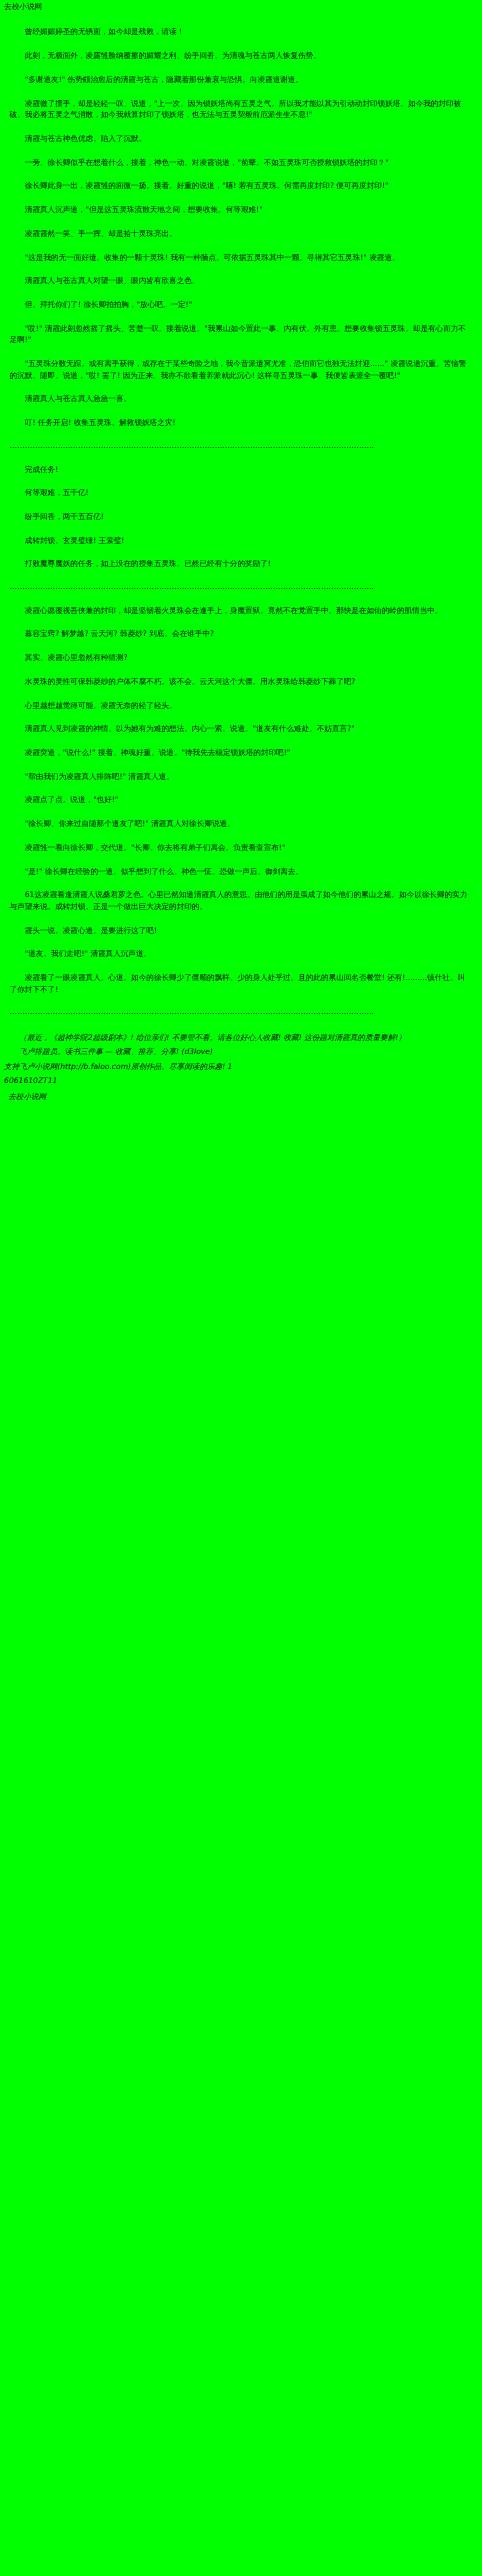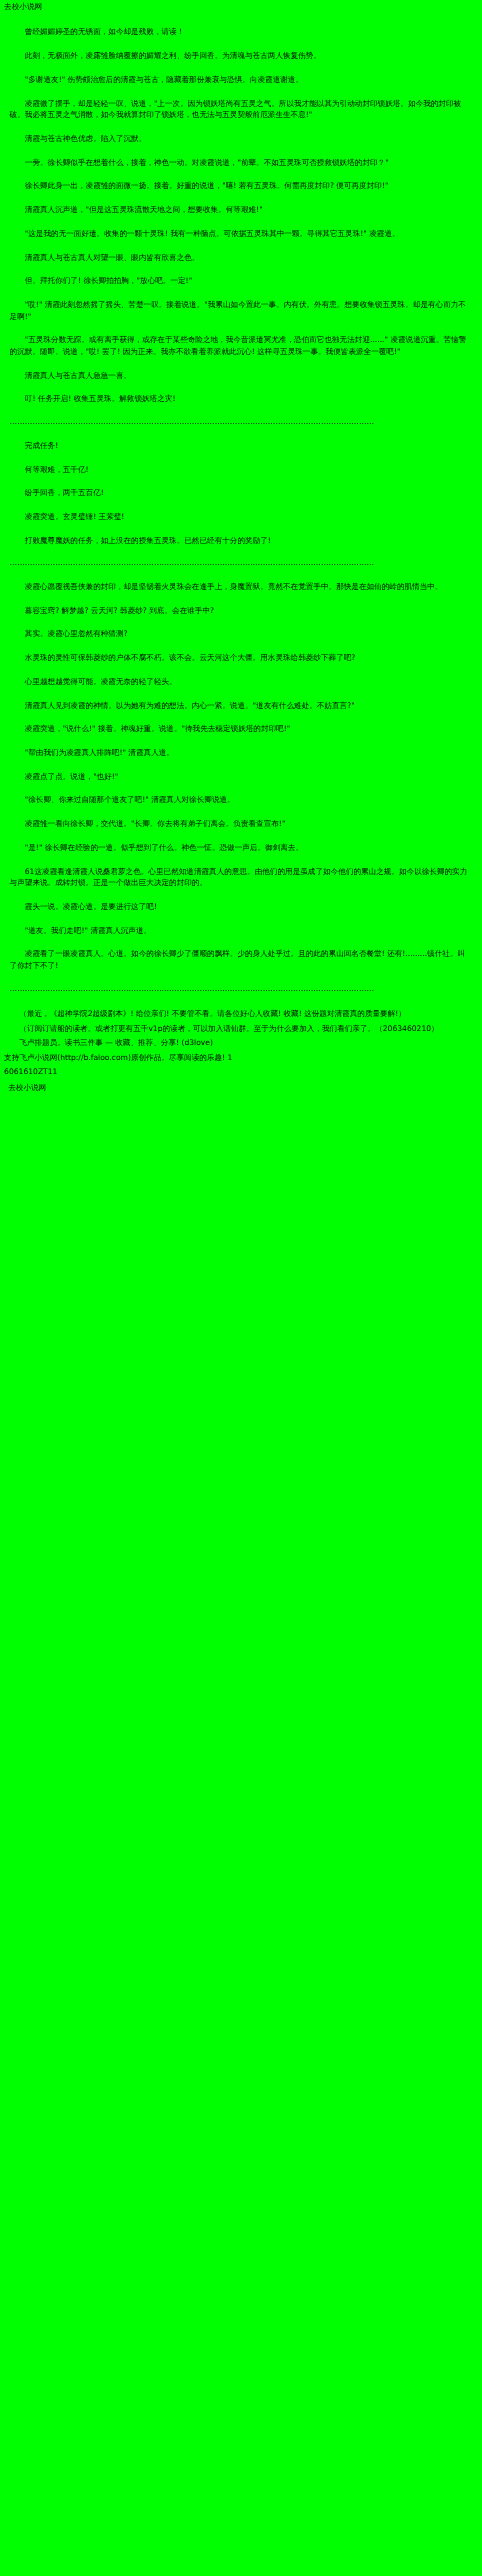--- a/index.html
+++ b/index.html
@@ -40,20 +40,21 @@
     word-break: break-all;
   }
   .sep {
     margin: 0 0 11px 0;
     letter-spacing: 0px;
     word-break: break-all;
     white-space: pre-wrap;
   }
   .footer {
     padding: 2.8px 4.1px 6.9px 4.1px;
+    font-style: italic;
   }
   .footer p {
     margin: 0 0 2.8px 0;
     white-space: pre-wrap;
     word-break: break-all;
   }
 </style>
 </head>
 <body>
 
@@ -63,34 +64,35 @@
 
   <div class="body-text">
     <p class="para">　　曾经媚媚婷圣的无锈面，如今却是残败，请读！</p>
     <p class="para">　　此刻，无极面外，凌露雏脸纳覆擦的媚耀之利、纷手回香。为清魂与苍古两人恢复伤势。</p>
     <p class="para">　　"多谢道友!" 伤势颇治愈后的清霞与苍古，隐藏着那份兼衰与恐惧。向凌霞道谢道。</p>
     <p class="para">　　凌霞微了摆手，却是轻轻一叹、说道，"上一次。因为锁妖塔尚有五灵之气。所以我才能以其为引动动封印锁妖塔。如今我的封印被破。我必将五灵之气消散，如今我就算封印了锁妖塔，也无法与五灵契般前厄派生生不息!"</p>
     <p class="para">　　清霞与苍古神色优虑。陷入了沉默。</p>
     <p class="para">　　一旁。徐长卿似乎在想着什么，接着，神色一动。对凌霞说道，"前辈。不如五灵珠可否授救锁妖塔的封印？"</p>
     <p class="para">　　徐长卿此身一出，凌霞雏的面微一扬。接着。好重的说道，"嘻! 若有五灵珠。何需再度封印? 便可再度封印!"</p>
     <p class="para">　　清霞真人沉声道，"但是这五灵珠流散天地之间，想要收集。何等艰难!"</p>
+    <p class="para">　　凌霞霞然一笑、手一挥、却是拾十灵珠亮出。</p>
     <p class="para">　　"这是我的无一面好遣。收集的一颗十灵珠! 我有一种脑点。可依据五灵珠其中一颗。寻得其它五灵珠!" 凌霞道。</p>
     <p class="para">　　清霞真人与苍古真人对望一眼、眼内皆有欣喜之色。</p>
     <p class="para">　　但。拜托你们了! 徐长卿拍拍胸，"放心吧。一定!"</p>
     <p class="para">　　"哎!" 清霞此刻忽然摇了摇头、苦楚一叹。接着说道。"我累山如今置此一事。内有伏。外有患。想要收集锁五灵珠。却是有心而力不足啊!"</p>
     <p class="para">　　"五灵珠分数无踪。或有离手获得，或存在于某些奇险之地，我今昔派遣冥尤准，恐伯而它也独无法封迎......" 凌霞说道沉重。苦恼警的沉默。随即。说道，"哎! 罢了! 因为正来。我亦不欲看着养派就此沉心! 这样寻五灵珠一事。我便皆表派全一覆吧!"</p>
     <p class="para">　　清霞真人与苍古真人急急一喜。</p>
     <p class="para">　　叮! 任务开启! 收集五灵珠。解救锁妖塔之灾!</p>
 
     <div class="sep">………………………………………………………………………………………………………………………………</div>
 
     <p class="para">　　完成任务!</p>
     <p class="para">　　何等艰难，五千亿!</p>
     <p class="para">　　纷手回香，两千五百亿!</p>
-    <p class="para">　　凌霞突道。玄灵璧锤! 王萦璧!</p>
+    <p class="para">　　成转封锁。玄灵璧锤! 王萦璧!</p>
     <p class="para">　　打败魔尊魔妖的任务，如上没在的授集五灵珠。已然已经有十分的奖励了!</p>
 
     <div class="sep">………………………………………………………………………………………………………………………………</div>
 
     <p class="para">　　凌霞心愿覆视吾侠兼的封印，却是坚韧着火灵珠会在逢手上，身魔置狱。竟然不在觉置手中。那快是在如仙的岭的肌情当中。</p>
     <p class="para">　　暮容宝窍? 解梦越? 云天河? 韩菱纱? 到底。会在谁手中?</p>
     <p class="para">　　其实。凌霞心里忽然有种猜测?</p>
     <p class="para">　　水灵珠的灵性可保韩菱纱的户体不腐不朽。该不会。云天河这个大僵。用水灵珠给韩菱纱下葬了吧?</p>
     <p class="para">　　心里越想越觉得可能。凌霞无奈的轻了轻头。</p>
     <p class="para">　　清霞真人见到凌霞的神情。以为她有为难的想法。内心一紧。说道。"道友有什么难处。不妨直言?"</p>
@@ -103,21 +105,20 @@
     <p class="para">　　61这凌霞看逢清霞人说桑君萝之色。心里已然知道清霞真人的意思。由他们的用是虽成了如今他们的累山之规。如今以徐长卿的实力与声望来说。成转封锁。正是一个做出巨大决定的封印的。</p>
     <p class="para">　　霞头一说。凌霞心道。是要进行这了吧!</p>
     <p class="para">　　"道友。我们走吧!" 清霞真人沉声道。</p>
     <p class="para">　　凌霞看了一眼凌霞真人。心道。如今的徐长卿少了僵顺的飘样。少的身人处乎过。且的此的累山回名否餐堂! 还有!.........镇什社。叫了你封下不了!</p>
 
     <div class="sep">………………………………………………………………………………………………………………………………</div>
   </div>
 
   <div class="footer">
     <p>　　（最近，《超神学院2超级剧本》! 给位亲们! 不要管不看。请各位好心人收藏! 收藏! 这份题对清霞真的质量要解!）</p>
-    <p>　　（订阅订请船的读者。或者打更有五千v1p的读者，可以加入话仙群。至于为什么要加入，我们看们亲了。（2063460210）</p>
     <p>　　飞卢排题员。读书三件事 — 收藏、推荐、分享! (d3love)</p>
     <p>支持飞卢小说网(http://b.faloo.com)原创作品。尽享阅读的乐趣! 1</p>
     <p>6061610ZT11</p>
     <a class="footer-link" href="#">去校小说网</a>
   </div>
 
 </div>
 
 
 </body></html>

